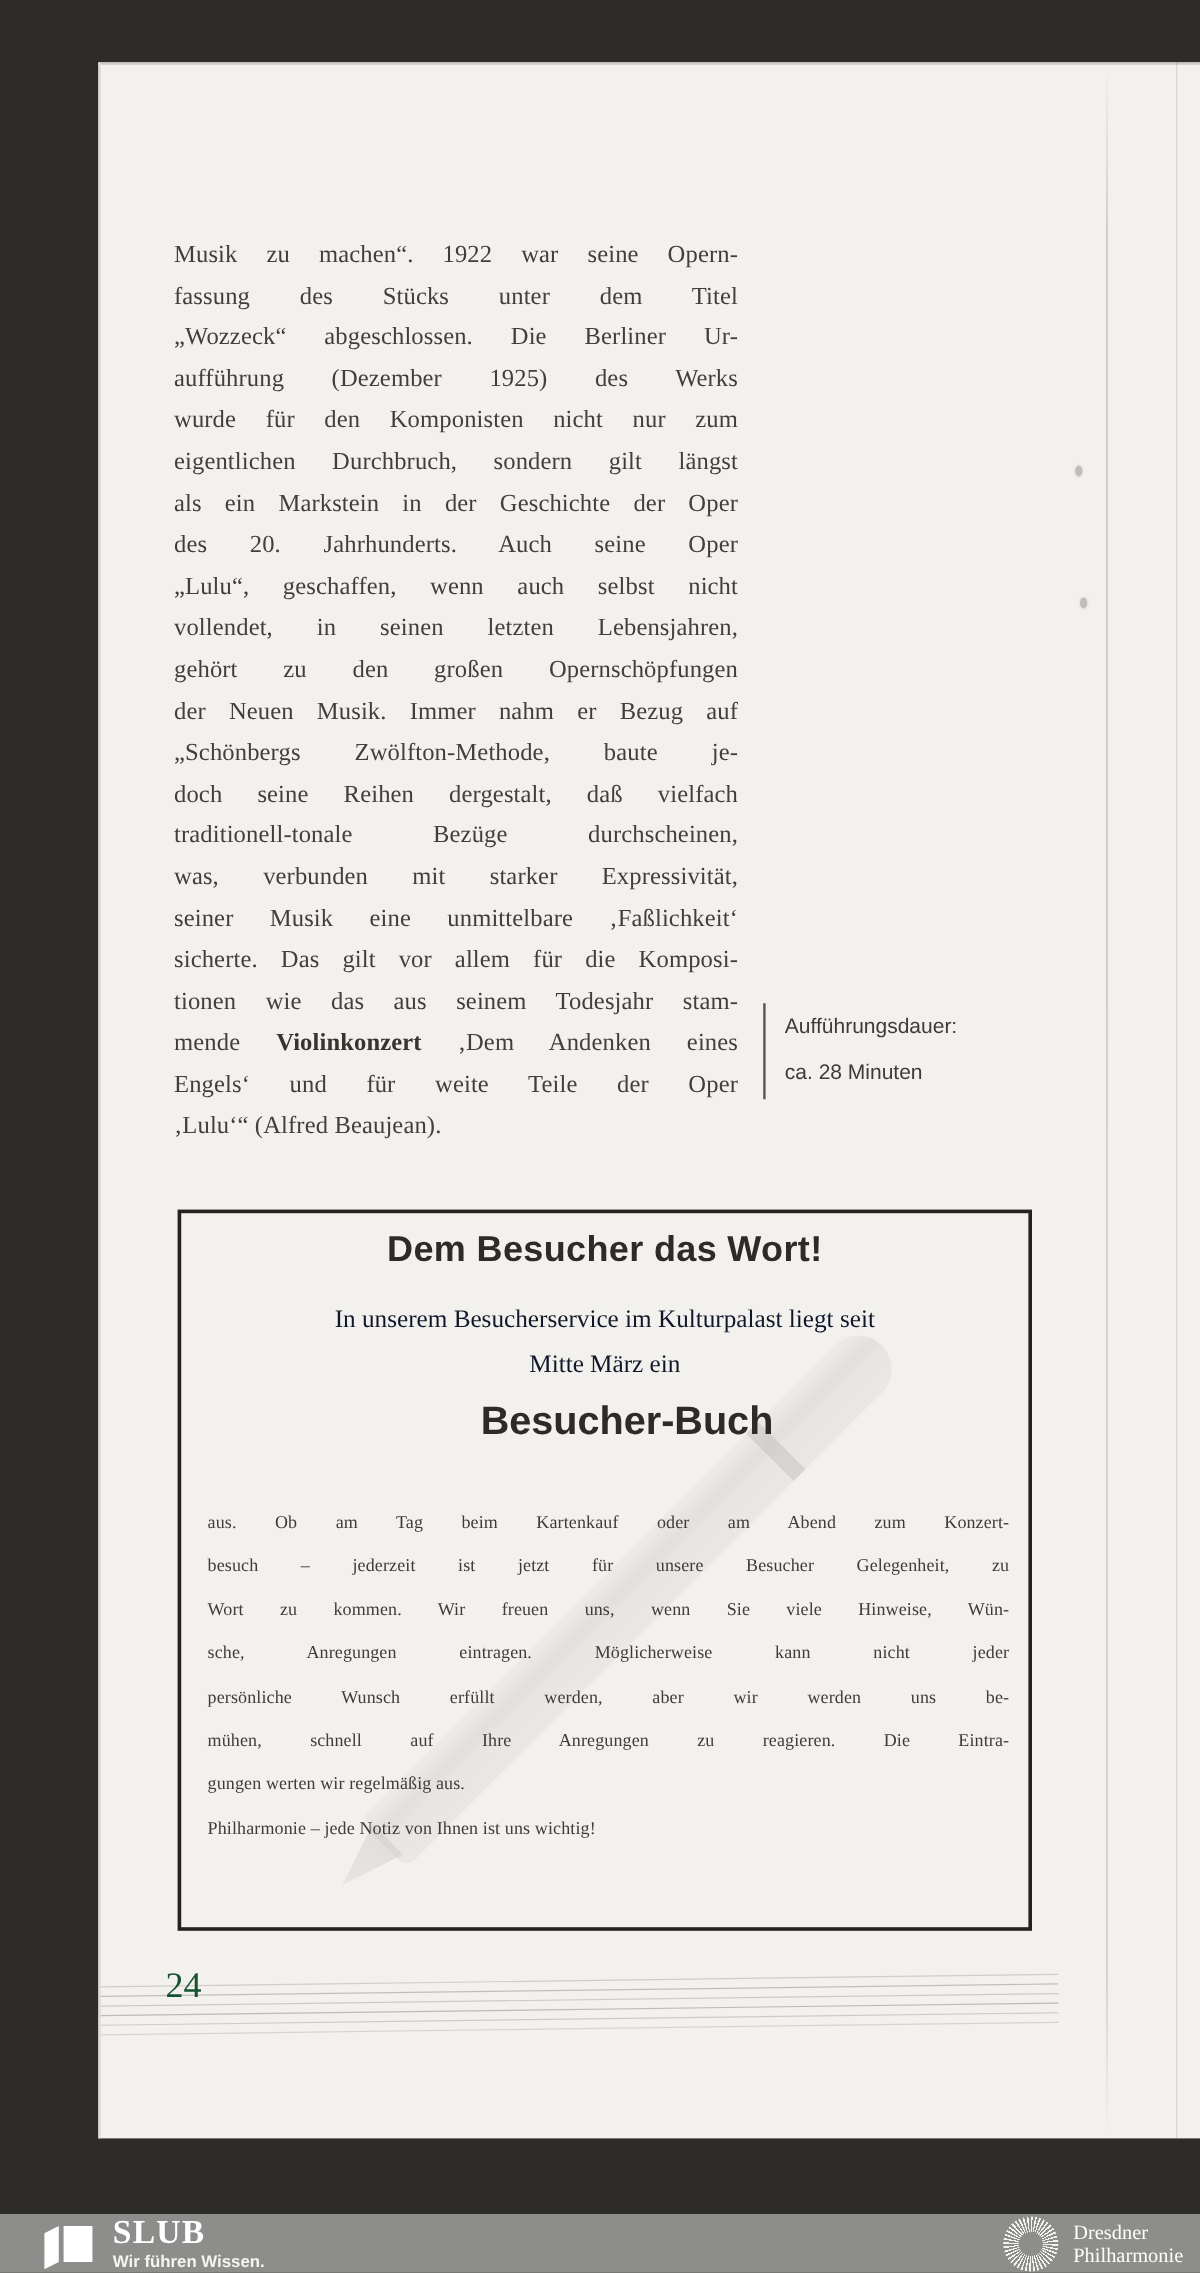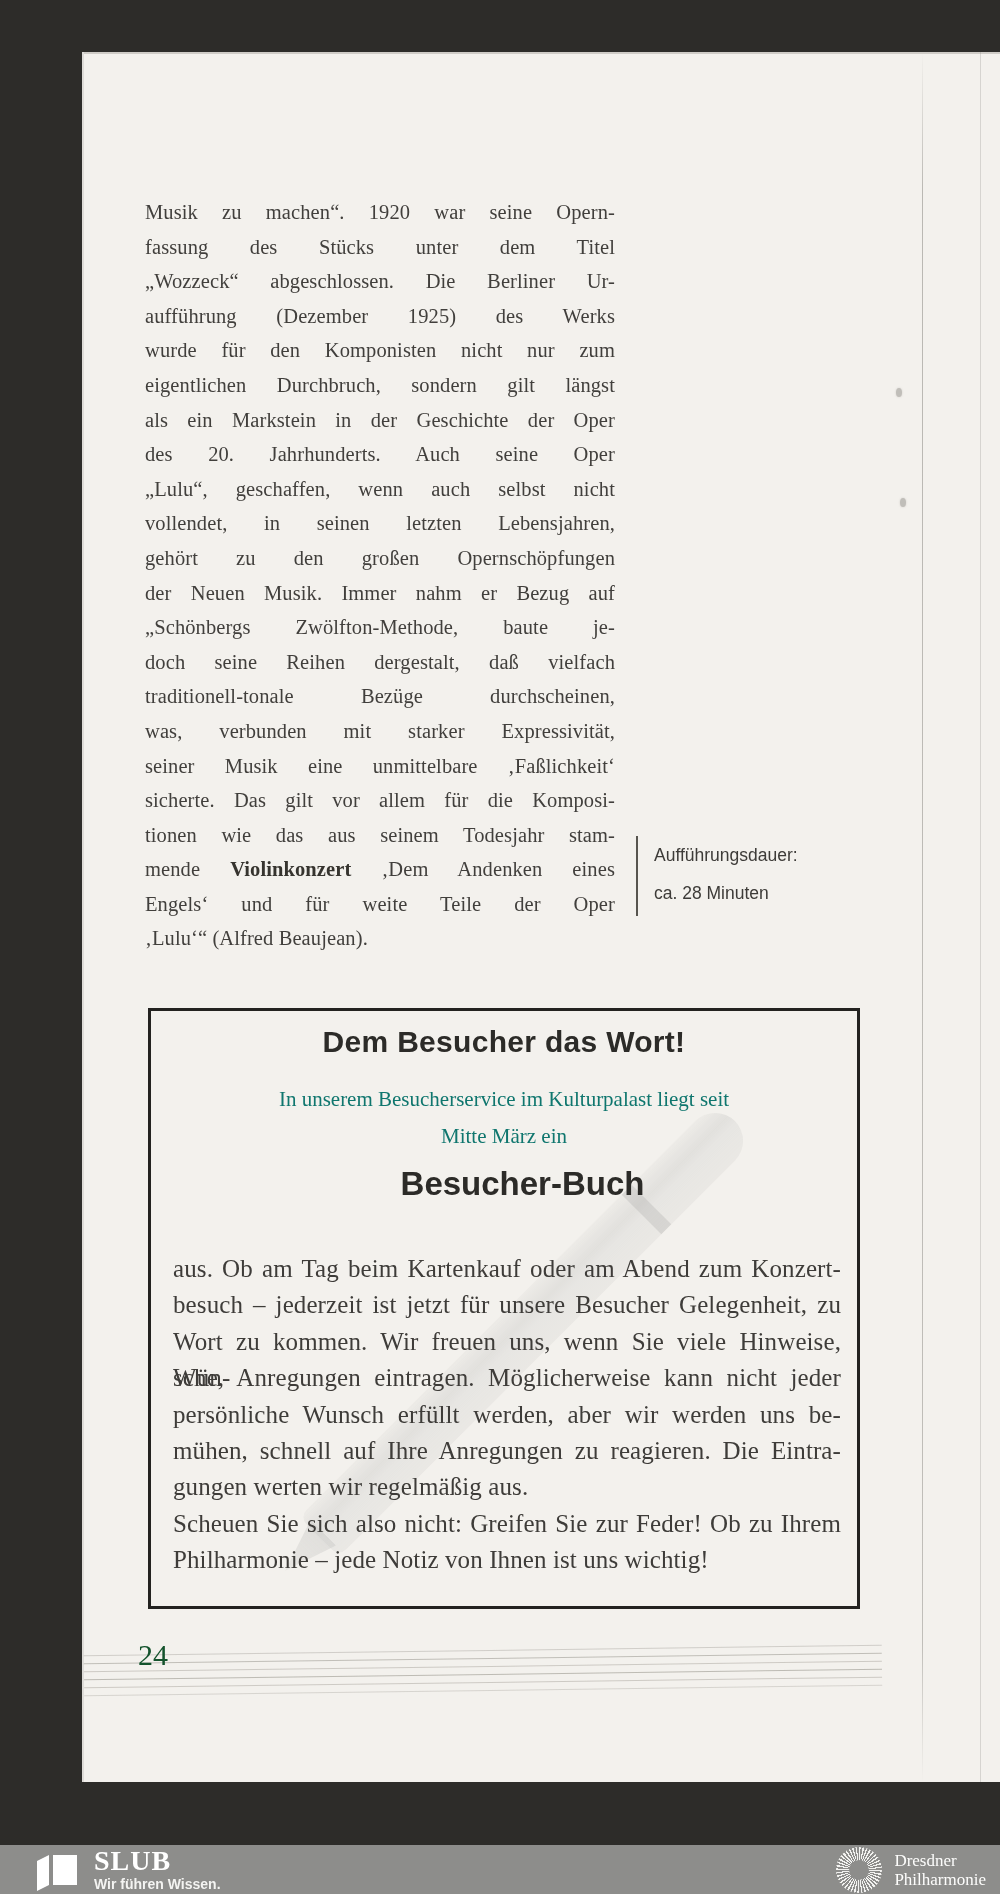--- a/index.html
+++ b/index.html
@@ -45,32 +45,32 @@
     position:absolute;left:66px;top:956px;width:712px;height:601px;
     border:3px solid #232220;box-sizing:border-box;overflow:hidden;
   }
   .box-title{
     position:absolute;left:0;right:0;top:14px;text-align:center;
     font-family:Liberation Sans, sans-serif;font-weight:bold;
     font-size:30px;color:#2c2b28;letter-spacing:.3px;
   }
   .box-intro1,.box-intro2{
     position:absolute;left:0;right:0;text-align:center;
-    font-size:21px;color:#0f766e;
+    font-size:21px;color:#0f172a;
   }
   .box-intro1{top:76px;}
   .box-intro2{top:113px;}
   .box-subtitle{
     position:absolute;left:0;right:0;top:154px;text-align:center;
     font-family:"Liberation Sans",sans-serif;font-weight:bold;
     font-size:33px;color:#2c2b28;margin-left:37px;
   }
   .box-body{
     position:absolute;left:22px;top:240px;width:668px;
-    font-size:25px;line-height:36.4px;color:#3e3c39;letter-spacing:.1px;
+    font-size:15px;line-height:36.4px;color:#3e3c39;letter-spacing:.1px;
   }
   .bline{text-align:justify;text-align-last:justify;-moz-text-align-last:justify;height:36.4px;}
   .bline.noj{text-align-last:left;-moz-text-align-last:left;}
 
   
   .pen{
     position:absolute;left:348px;top:24px;width:56px;height:588px;
     transform:rotate(45deg);border-radius:28px 28px 10px 10px;
     background:linear-gradient(90deg,rgba(150,150,148,.08),rgba(192,192,190,.42) 35%,rgba(214,214,212,.5) 55%,rgba(150,150,148,.12));
     opacity:.8;z-index:0;
@@ -120,21 +120,21 @@
 
 <div class="page">
   <div class="edge-top"></div>
   <div class="edge-left"></div>
   <div class="fold1"></div>
   <div class="fold2"></div>
   <div class="speck speck1"></div>
   <div class="speck speck2"></div>
 
   <div class="paragraph">
-      <div class="pline">Musik zu machen“. 1920 war seine Opern-</div>
+      <div class="pline">Musik zu machen“. 1922 war seine Opern-</div>
       <div class="pline">fassung des Stücks unter dem Titel</div>
       <div class="pline">„Wozzeck“ abgeschlossen. Die Berliner Ur-</div>
       <div class="pline">aufführung (Dezember 1925) des Werks</div>
       <div class="pline">wurde für den Komponisten nicht nur zum</div>
       <div class="pline">eigentlichen Durchbruch, sondern gilt längst</div>
       <div class="pline">als ein Markstein in der Geschichte der Oper</div>
       <div class="pline">des 20. Jahrhunderts. Auch seine Oper</div>
       <div class="pline">„Lulu“, geschaffen, wenn auch selbst nicht</div>
       <div class="pline">vollendet, in seinen letzten Lebensjahren,</div>
       <div class="pline">gehört zu den großen Opernschöpfungen</div>
@@ -167,21 +167,20 @@
     <div class="box-intro2">Mitte März ein</div>
     <div class="box-subtitle">Besucher-Buch</div>
     <div class="box-body">
         <div class="bline">aus. Ob am Tag beim Kartenkauf oder am Abend zum Konzert-</div>
         <div class="bline">besuch – jederzeit ist jetzt für unsere Besucher Gelegenheit, zu</div>
         <div class="bline">Wort zu kommen. Wir freuen uns, wenn Sie viele Hinweise, Wün-</div>
         <div class="bline">sche, Anregungen eintragen. Möglicherweise kann nicht jeder</div>
         <div class="bline">persönliche Wunsch erfüllt werden, aber wir werden uns be-</div>
         <div class="bline">mühen, schnell auf Ihre Anregungen zu reagieren. Die Eintra-</div>
         <div class="bline noj">gungen werten wir regelmäßig aus.</div>
-        <div class="bline">Scheuen Sie sich also nicht: Greifen Sie zur Feder! Ob zu Ihrem</div>
         <div class="bline noj">Philharmonie – jede Notiz von Ihnen ist uns wichtig!</div>
       </div>
   </div>
 
   <div class="staff">
     <div></div>
       <div></div>
       <div></div>
       <div></div>
       <div></div>

